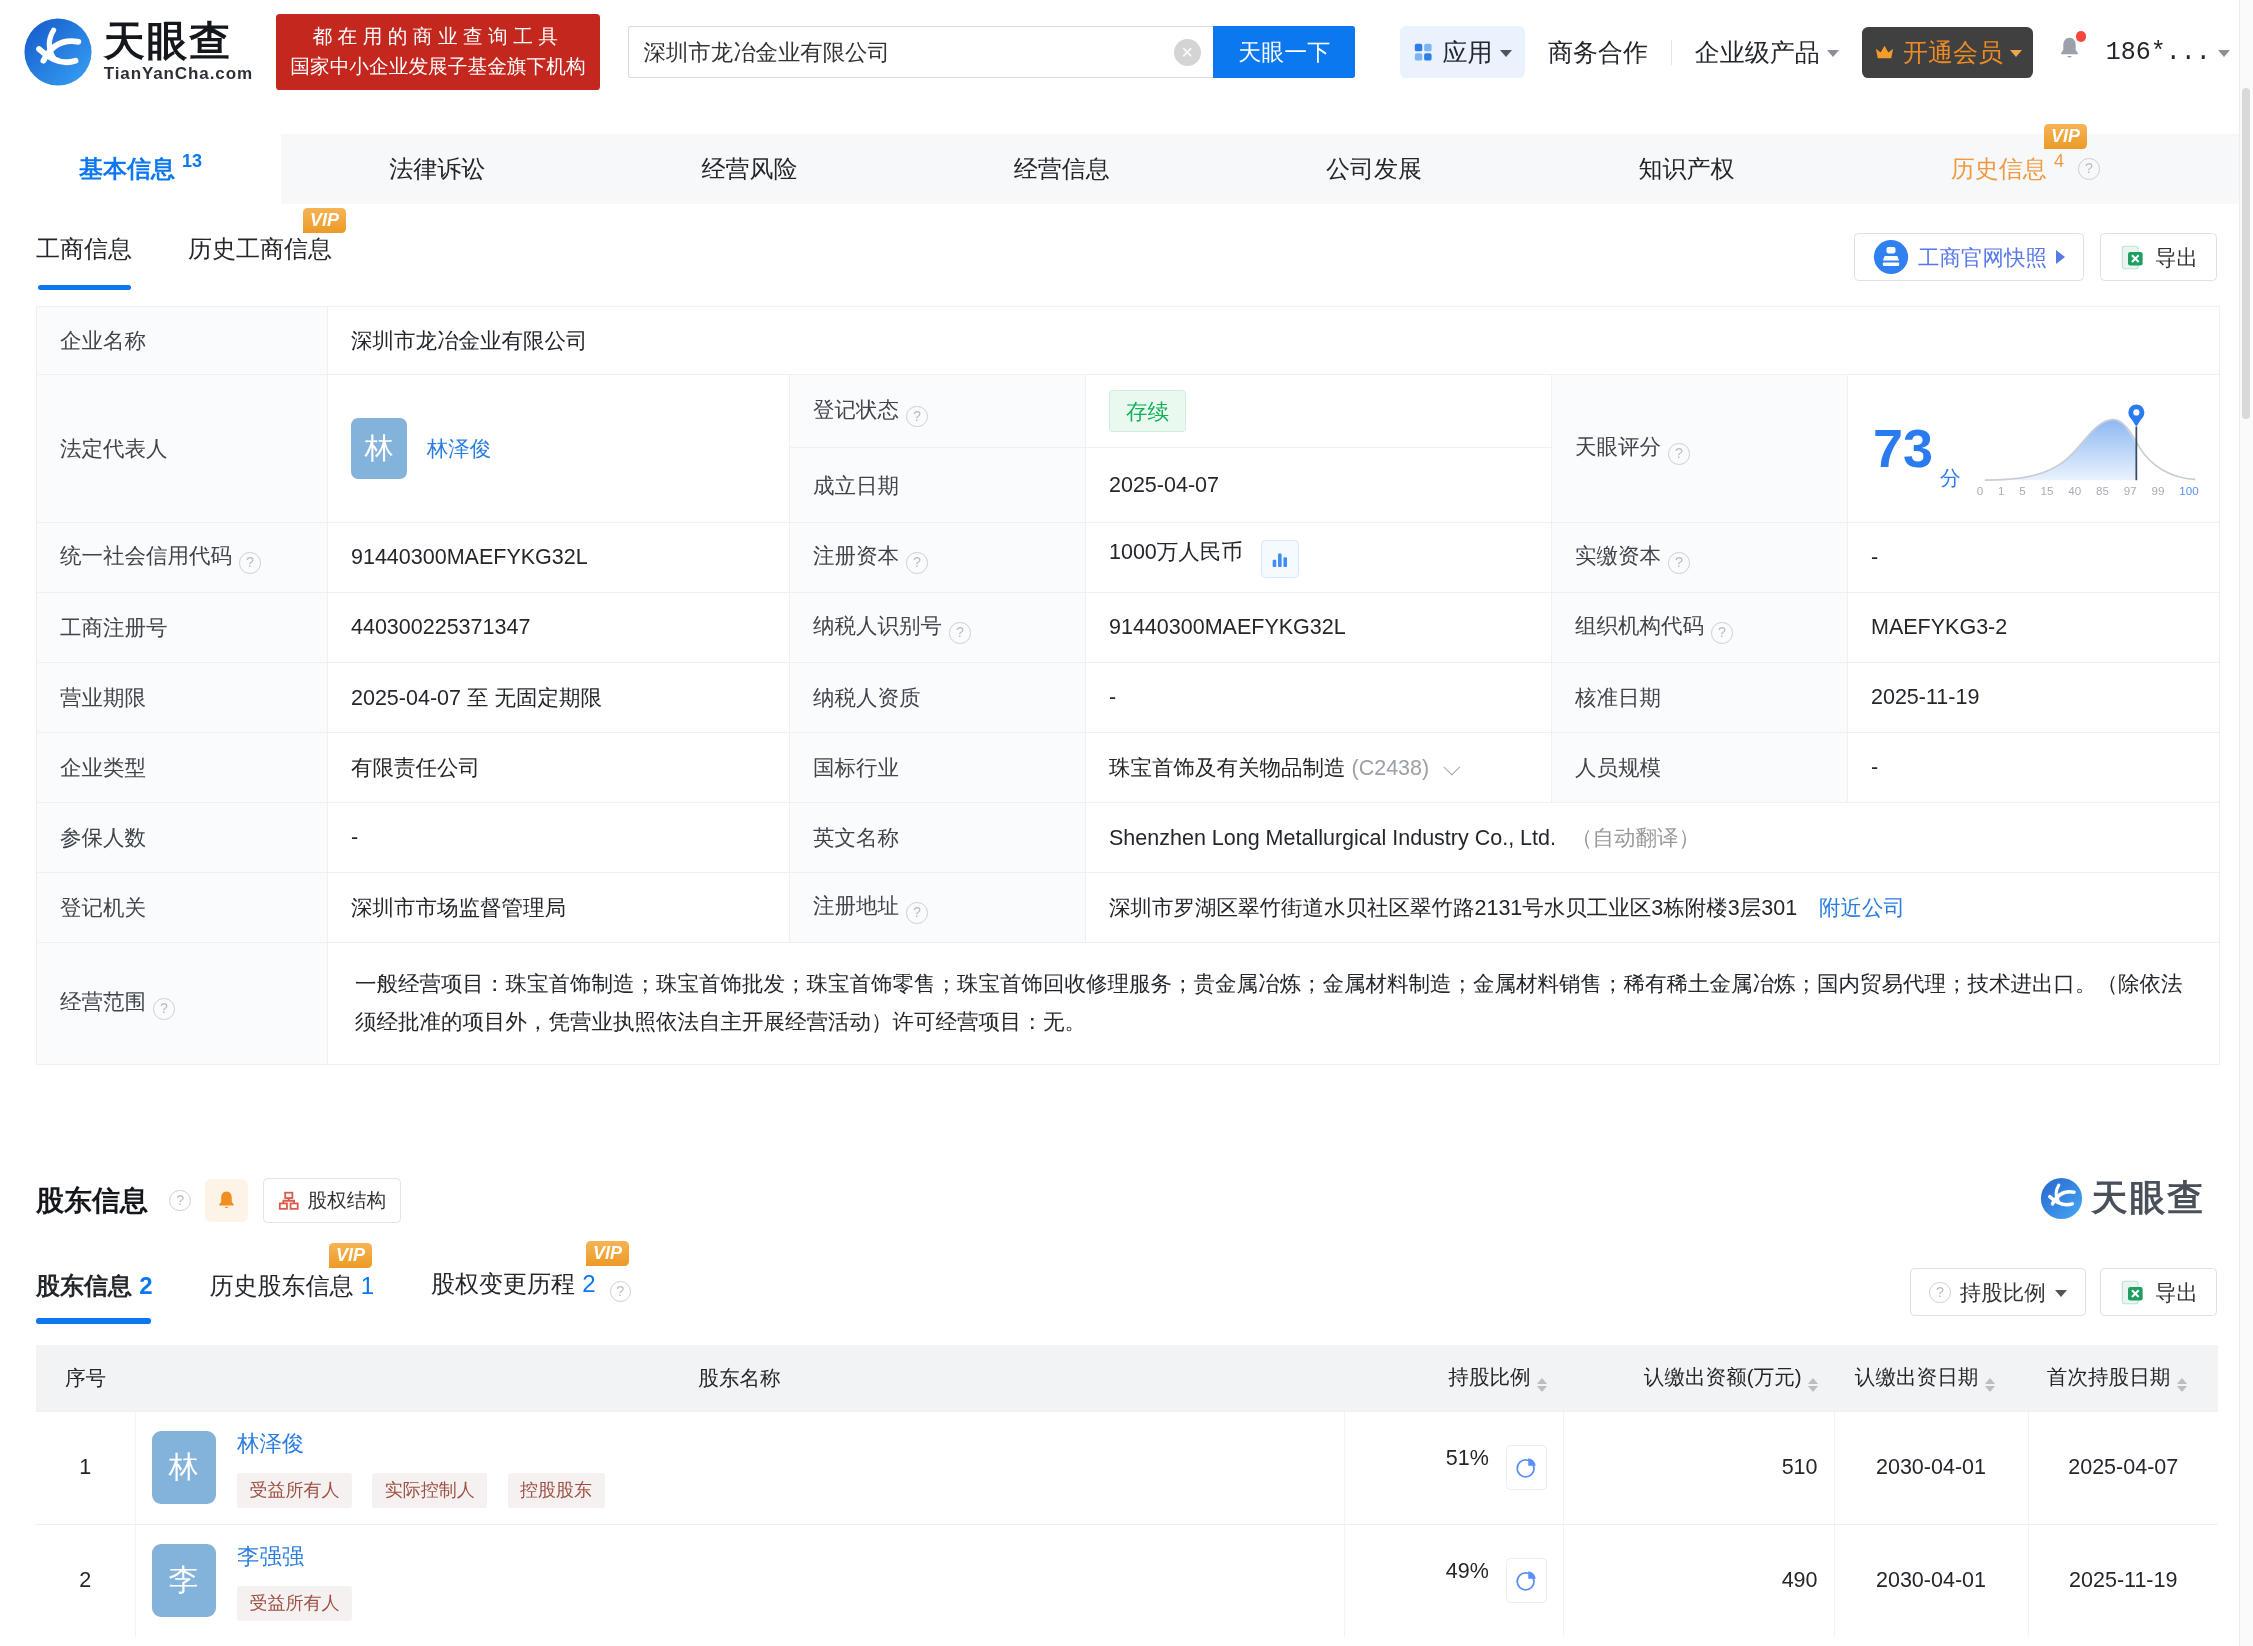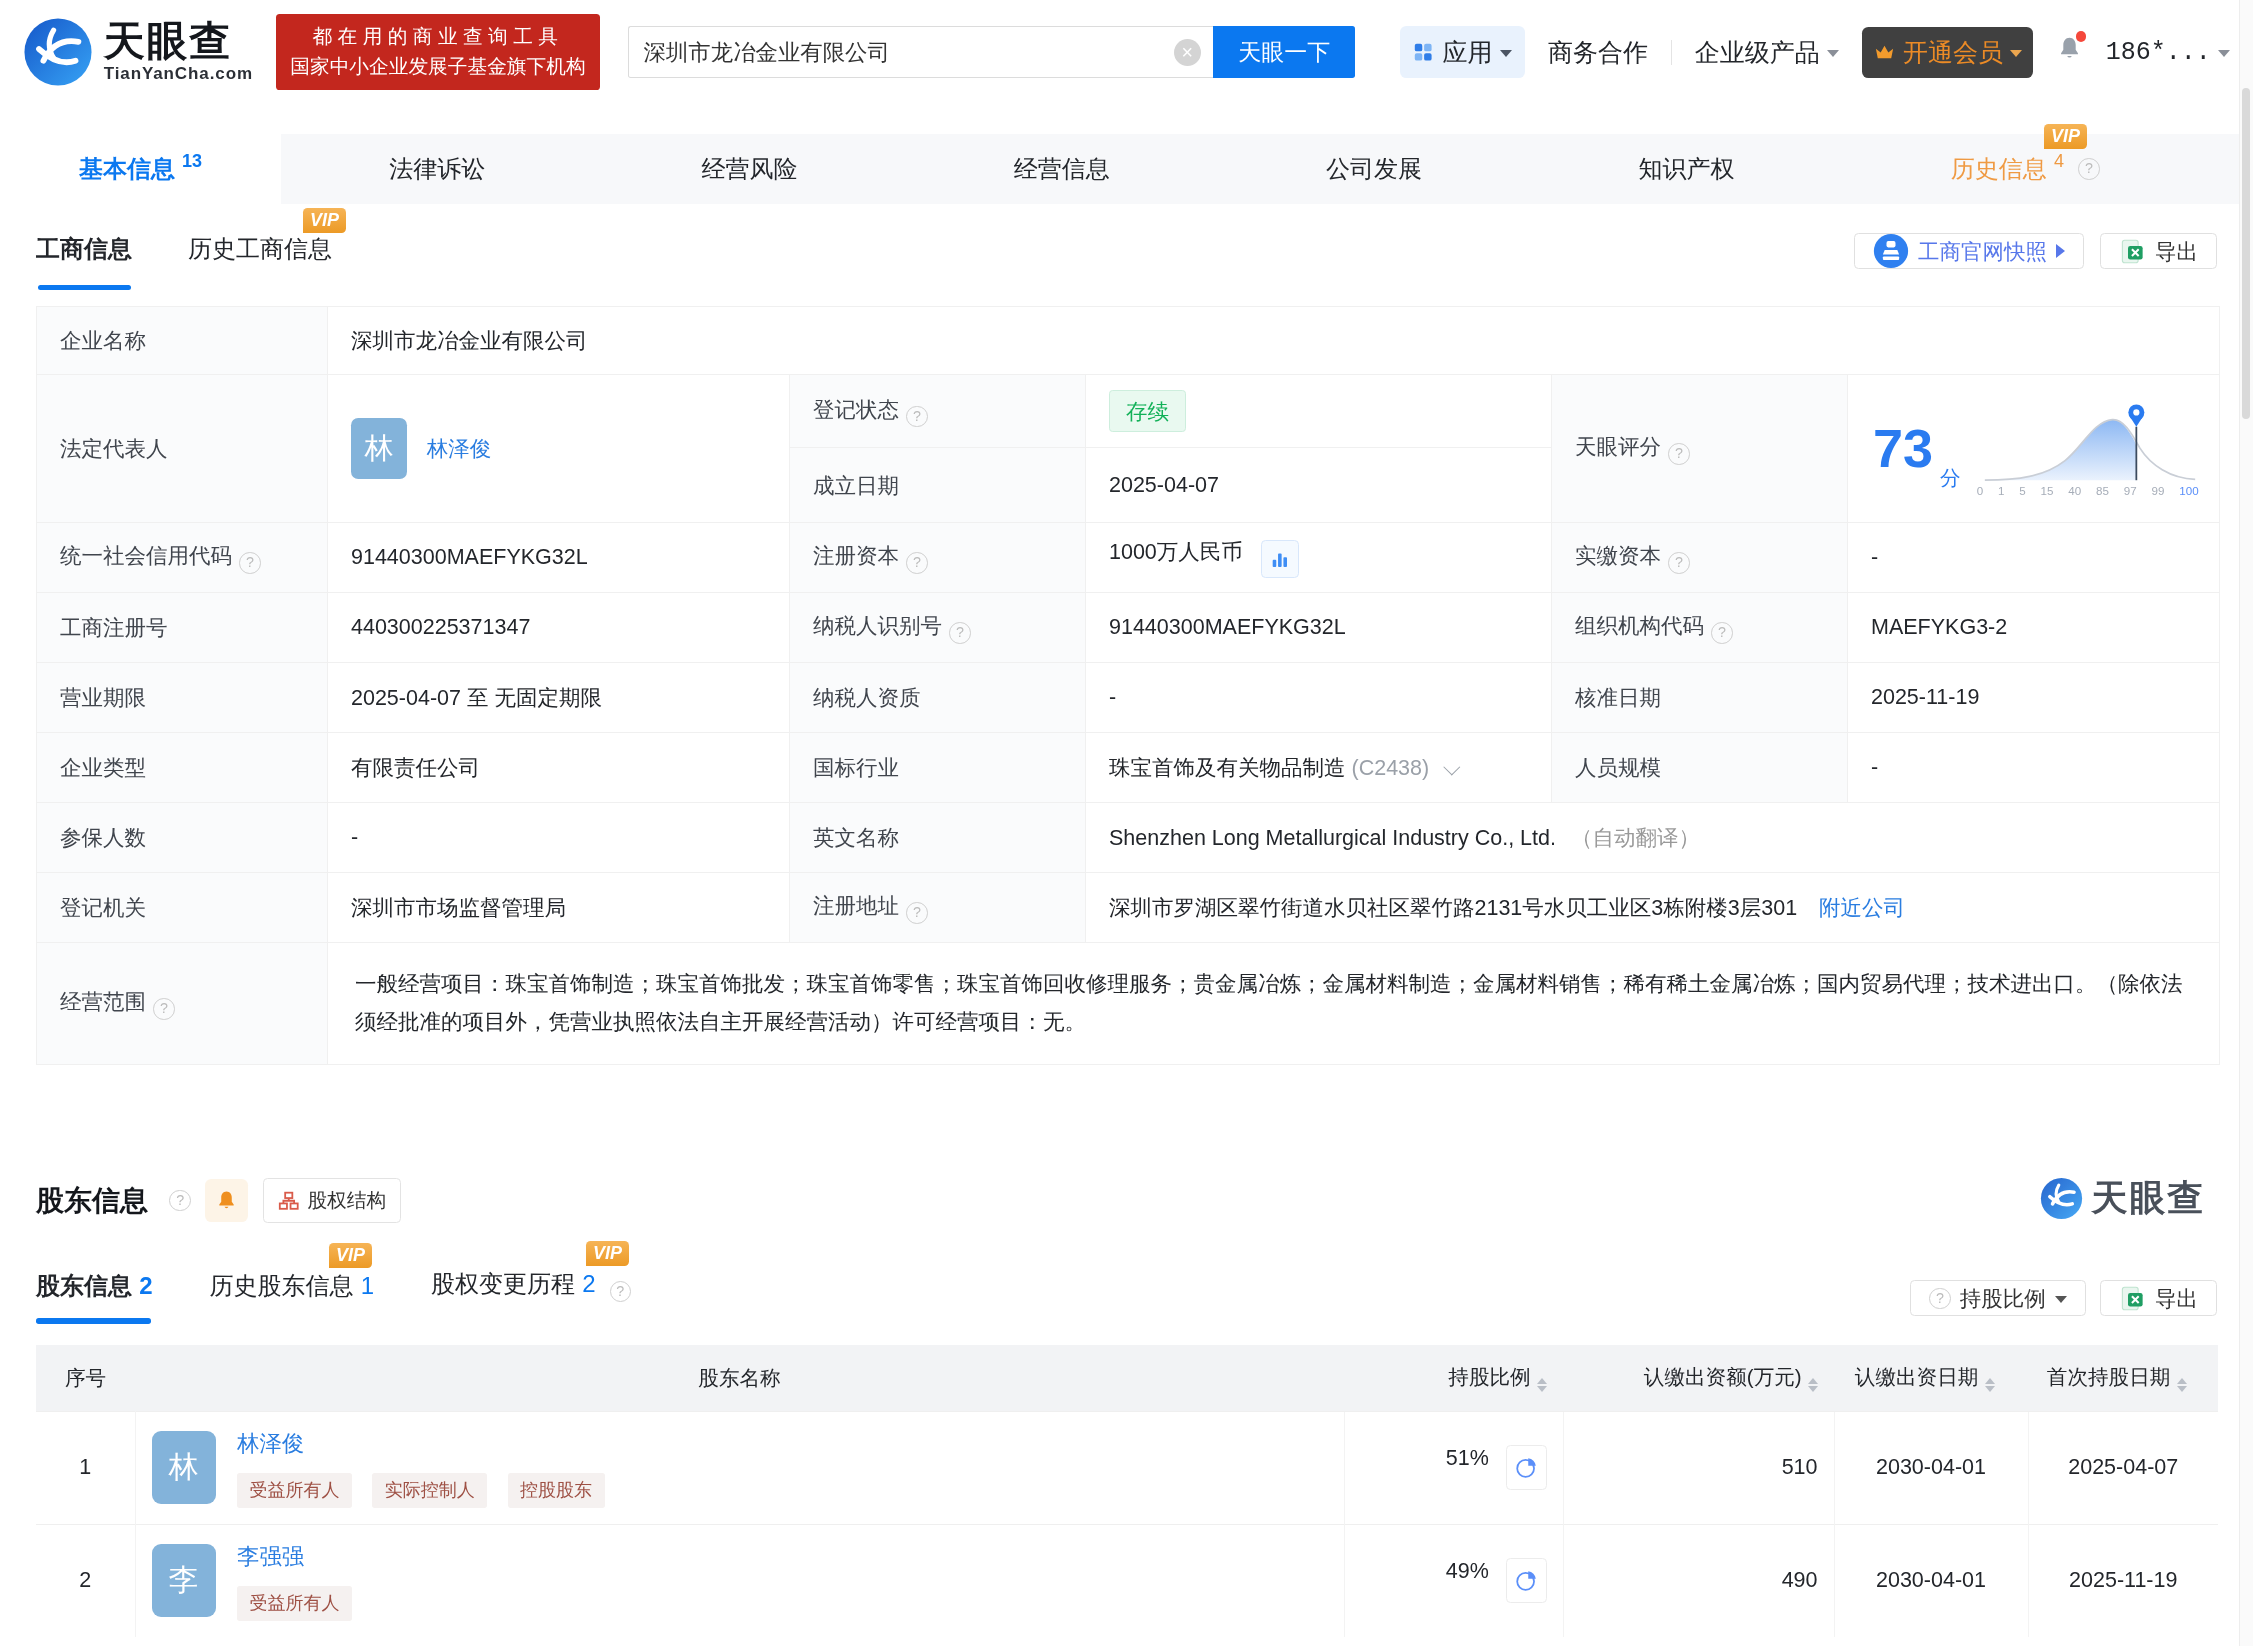--- a/index.html
+++ b/index.html
@@ -52,26 +52,26 @@
   .vip-badge { display:inline-block; background:linear-gradient(180deg,#f6b456,#ec9a26); color:#fff;
       font-size:18px; font-weight:700; font-style:italic; padding:1.8px 7.2px; border-radius:4.5px 4.5px 4.5px 0; line-height:1.2; }
   .tab-history .vip-badge { position:absolute; top:-29px; right:12.5px; }
   .q { display:inline-block; width:21.5px; height:21.5px; border-radius:50%; border:1.8px solid #cfcfcf;
       color:#bcbcbc; font-size:14.3px; line-height:18px; text-align:center; margin-left:7.2px; vertical-align:-3.6px; }
   .q::after { content:"?"; }
 
   
   .subtab-row { display:flex; align-items:flex-start; padding:29px 36px 0 36px; height:86px; }
   .subtab { position:relative; font-size:24px; color:#23262b; cursor:pointer; }
-  .subtab.active { font-weight:700; }
+  .subtab.active { font-weight:400; }
   .subtab .bar { position:absolute; left:1.8px; bottom:-25px; width:93px; height:5.4px; background:#0b78f0; border-radius:2.7px; }
   .subtab + .subtab { margin-left:56px; }
   .subtab .vip-badge { position:absolute; top:-25px; right:-14.3px; }
   .subtab-actions { margin-left:auto; display:flex; gap:16px; }
-  .btn-outline { height:36px; border:0.9px solid #e0e0e0; border-radius:4.5px; background:#fff; display:flex;
+  .btn-outline { height:48px; border:0.9px solid #e0e0e0; border-radius:4.5px; background:#fff; display:flex;
       align-items:center; gap:9px; padding:0 18px; font-size:21.5px; color:#333; cursor:pointer; }
   .snapshot-btn { color:#5777ea; }
   .snapshot-btn svg { width:36px; height:36px; }
   .play { width:0; height:0; border-top:7.2px solid transparent; border-bottom:7.2px solid transparent; border-left:9px solid #5777ea; }
   .excel-ic { width:27px; height:27px; }
 
   
   .info-table { border-collapse:collapse; margin:16px 36px 0 36px; width:2182px; table-layout:fixed; }
   .info-table td { border:0.9px solid #f0f0f0; font-size:21.5px; vertical-align:middle; }
   .info-table .lbl { background:#fafbfc; color:#40454d; padding:0 14.3px 0 23px; }

